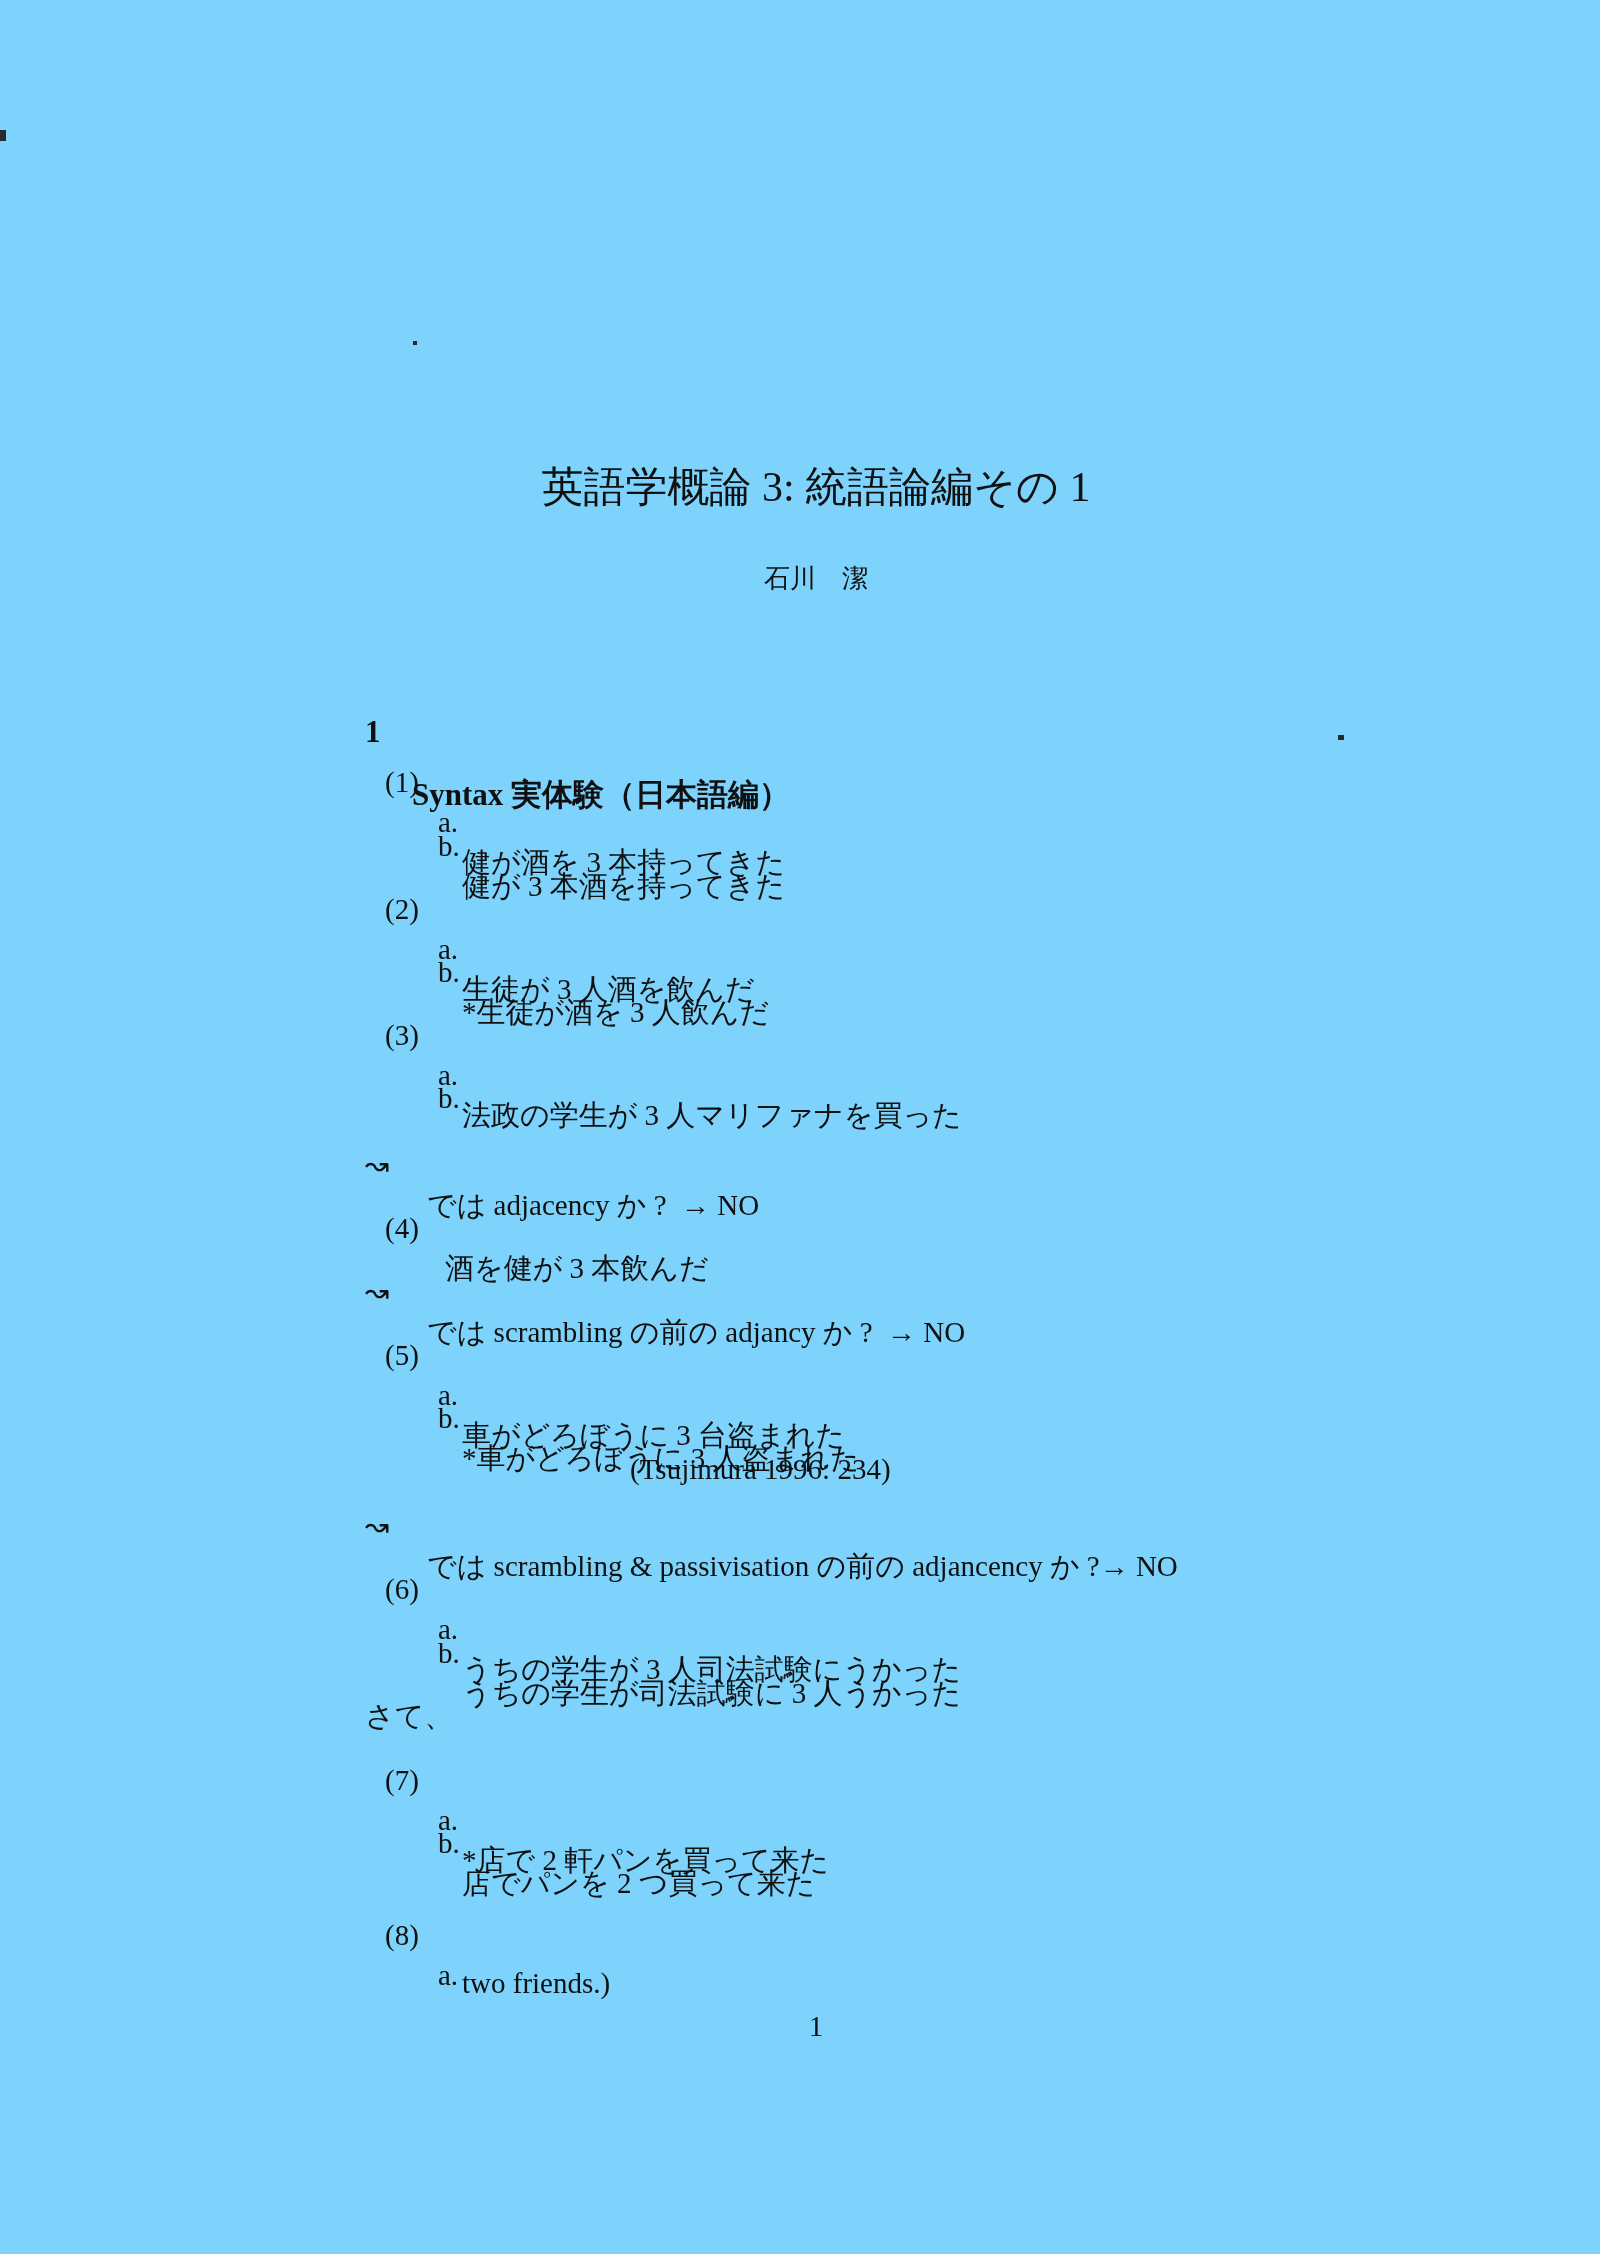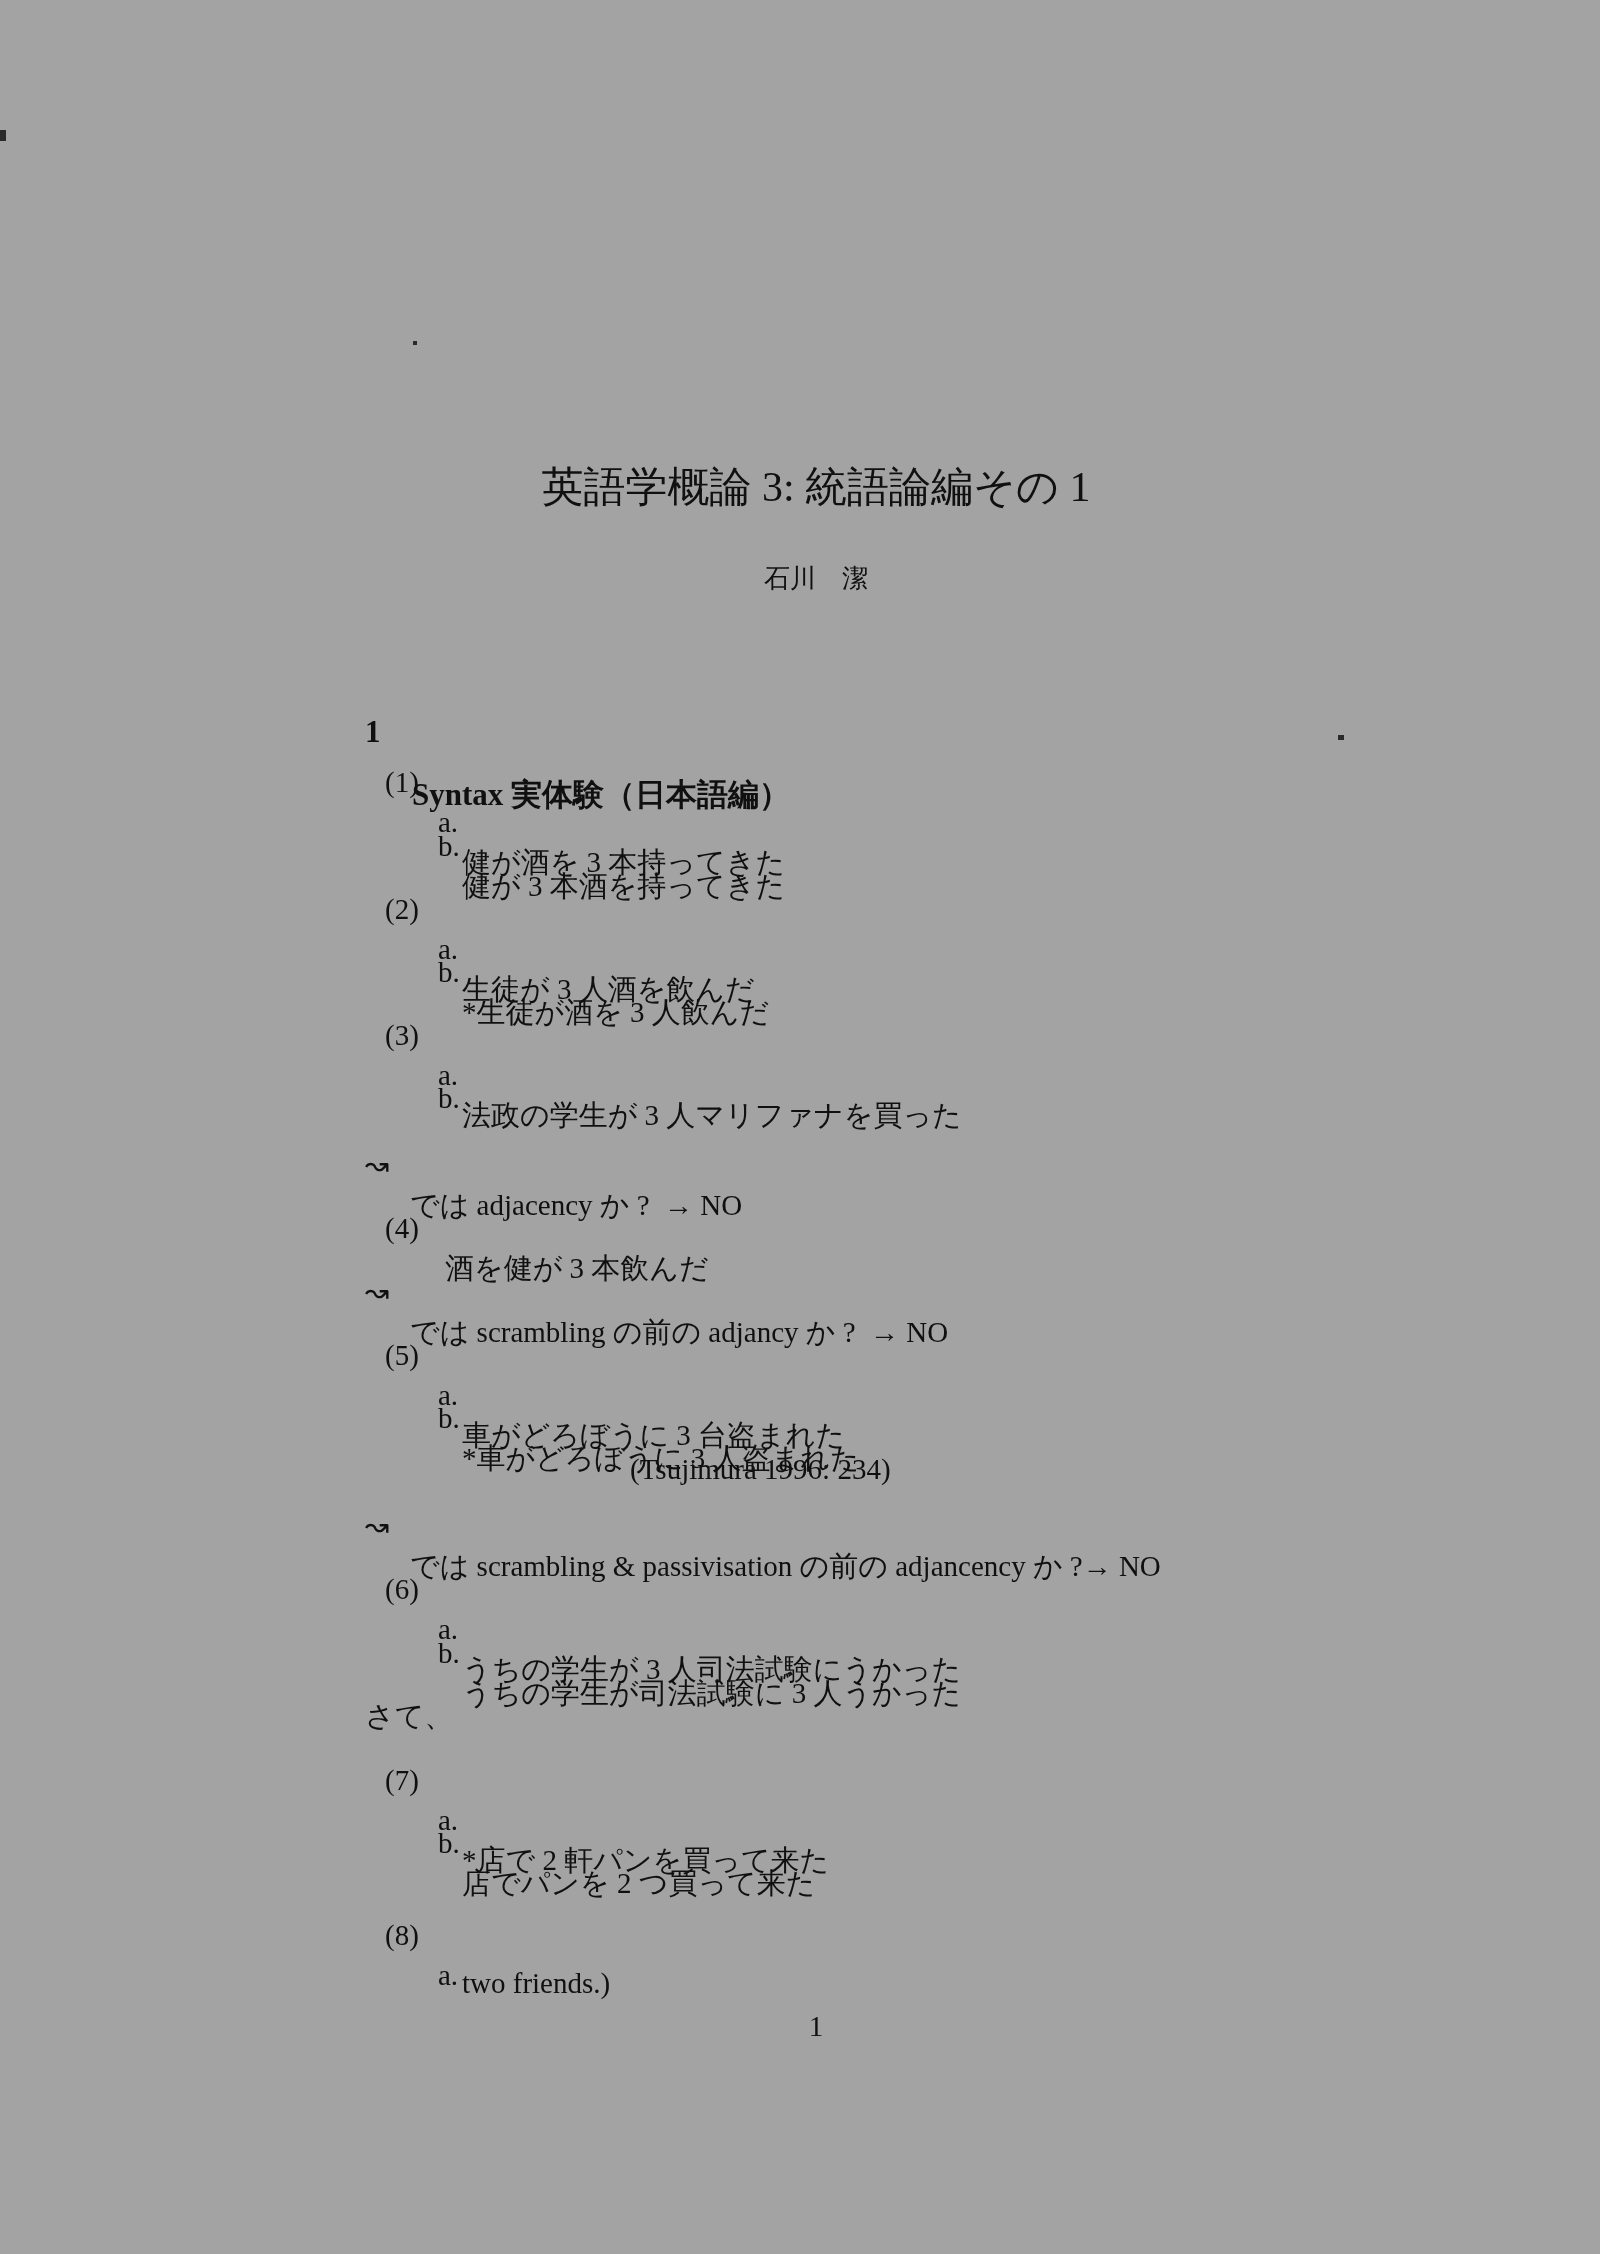--- a/index.html
+++ b/index.html
@@ -1,19 +1,19 @@
 <!DOCTYPE html>
 <html><head>
 <meta charset="utf-8">
 <style>
   html,body{margin:0;padding:0;background:#e8e8e8;}
   .canvas{
     position:relative;
     width:1600px;height:2254px;
-    background:#a3a3a3;
+    background:#7dd3fc;
     overflow:hidden;
     color:#101010;
     font-family:"Liberation Serif","DejaVu Serif",serif;
   }
   .line{
     position:absolute;
     left:0;width:1600px;
     line-height:40px;
     font-size:29px;
     white-space:pre;
@@ -35,21 +35,21 @@
   .sec-num{position:absolute;left:365px;}
   .sec-title{position:absolute;left:412px;margin-top:23px;}
   .num{position:absolute;left:385px;}
   .ab{position:absolute;left:438px;}
   .txt{position:absolute;left:462px;}
   .txt-after-num{position:absolute;left:445px;}
   .arrow{
     position:absolute;left:365px;
     font-family:"DejaVu Sans",sans-serif;
   }
-  .note-text{position:absolute;left:410px;}
+  .note-text{position:absolute;left:427px;}
   .flush{position:absolute;left:365px;}
   .citation{position:absolute;left:630px;}
   .cont{position:absolute;left:462px;}
   .pagenum{font-size:29px;}
   .speck{position:absolute;background:#2a2a2a;}
   .speck-edge{left:0;top:130px;width:6px;height:11px;}
   .speck-a{left:413px;top:341px;width:4px;height:4px;}
   .speck-b{left:1338px;top:735px;width:6px;height:5px;}
 </style>
 </head>

